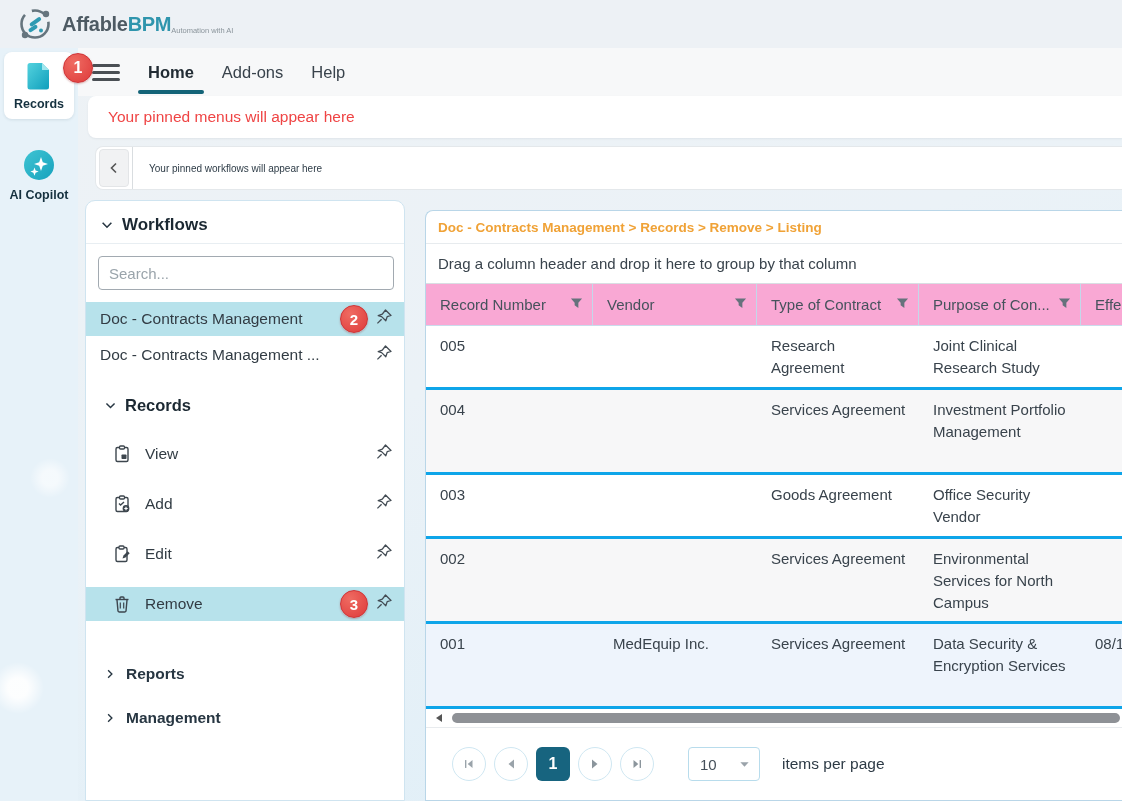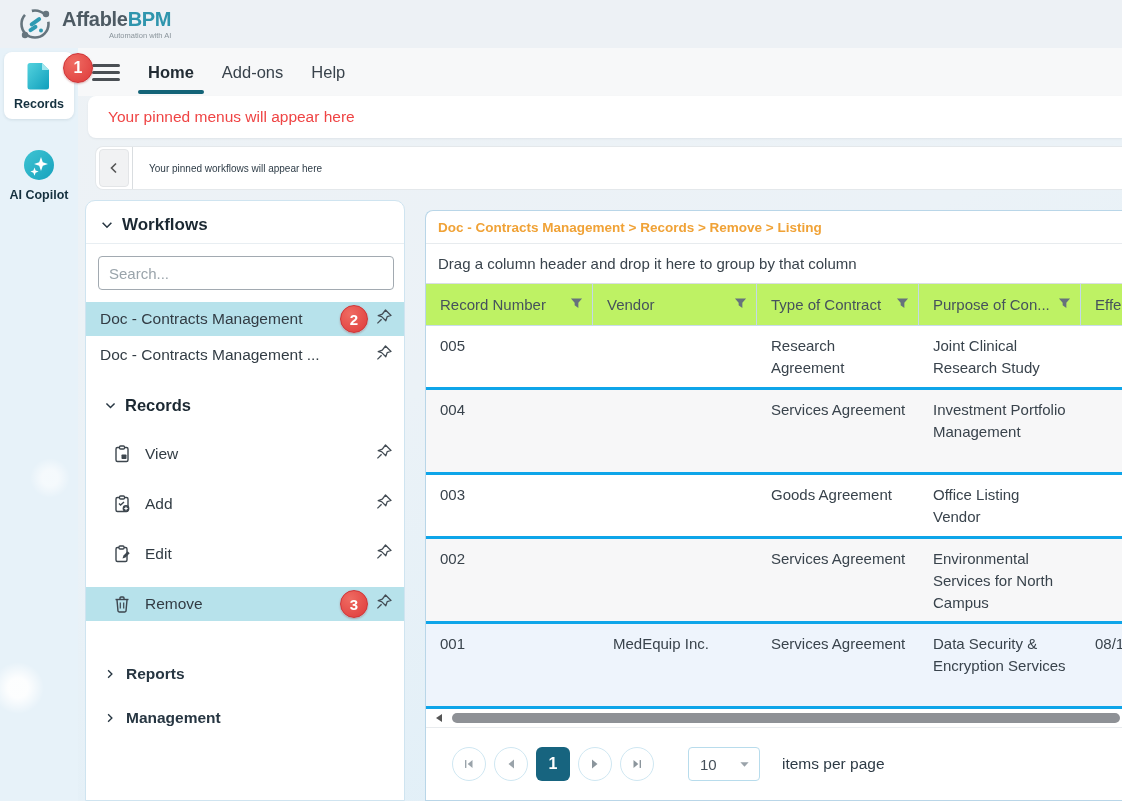--- a/index.html
+++ b/index.html
@@ -4,21 +4,21 @@
 <style>
   * { margin:0; padding:0; box-sizing:border-box; }
   html,body { width:1122px; height:801px; overflow:hidden; }
   body { font-family:"Liberation Sans", sans-serif; color:#333; }
   .app { position:relative; width:1122px; height:801px;
          background:linear-gradient(160deg,#eef2f5 0%,#ebf2f7 45%,#ddeef8 100%); overflow:hidden; }
 
   
   .topbar { position:absolute; left:0; top:0; width:1122px; height:48px; background:#edf1f5; display:flex; align-items:center; padding-left:16px; }
   .logo { display:flex; align-items:center; gap:8px; }
-  .logo-text { display:flex; flex-direction:column; line-height:1; }
+  .logo-text { display:flex; flex-direction:row; line-height:1; }
   .logo-name { font-size:20px; font-weight:bold; letter-spacing:-0.3px; }
   .logo-name .a { color:#4d5a63; } .logo-name .b { color:#2f95ad; }
   .logo-tag { font-size:7.5px; color:#8a949b; align-self:flex-end; margin-top:3px; }
 
   
   .rail { position:absolute; left:0; top:48px; width:78px; height:753px; background:#e7f2f9; }
   .rail::before { content:""; position:absolute; inset:0;
      background:radial-gradient(circle at 18px 640px, rgba(255,255,255,.9) 0 10px, rgba(255,255,255,0) 26px),
                 radial-gradient(circle at 50px 430px, rgba(255,255,255,.6) 0 8px, rgba(255,255,255,0) 20px); }
   .rail-item { position:relative; width:70px; margin:4px auto 0; border-radius:8px; display:flex; flex-direction:column; align-items:center; padding:6px 0 8px; cursor:pointer; }
@@ -62,21 +62,21 @@
   .mitem.sel { background:#b7e2eb; }
   .mitem .mico { flex:none; margin-right:13px; color:#3d464e; display:flex; }
   .mitem .lbl { flex:1; }
   .citem { display:flex; align-items:center; gap:10px; padding-left:18px; font-size:15.5px; font-weight:bold; color:#273642; cursor:pointer; margin-top:44px; }
   .citem + .citem { margin-top:26px; }
 
   
   .main { position:absolute; left:425px; top:210px; width:697px; height:591px; background:#fff; border:1px solid #b9d6e8; border-right:none; border-radius:8px 0 0 0; display:flex; flex-direction:column; overflow:hidden; }
   .crumb { height:33px; display:flex; align-items:center; padding-left:12px; font-size:13.5px; font-weight:bold; color:#f0a236; border-bottom:1px solid #e7ebee; flex:none; }
   .ghint { height:40px; display:flex; align-items:center; padding-left:12px; font-size:15px; color:#39434c; border-bottom:1px solid #d9dee3; flex:none; }
-  .thead { display:flex; height:42px; background:#bef264; border-bottom:1px solid #c9dcec; flex:none; }
+  .thead { display:flex; height:42px; background:#f9a8d4; border-bottom:1px solid #c9dcec; flex:none; }
   .th { display:flex; align-items:center; justify-content:space-between; padding:0 9px 0 14px; font-size:15px; color:#46525c; border-right:1px solid #c3d8ea; cursor:pointer; }
   .funnel { flex:none; color:#66727c; cursor:pointer; }
   .c0{width:167px;flex:none;} .c1{width:164px;flex:none;} .c2{width:162px;flex:none;} .c3{width:162px;flex:none;} .c4{width:170px;flex:none;}
   .tbody { flex:none; }
   .trow { display:flex; border-bottom:3px solid #0ea5e9; cursor:pointer;justify-content:space-between; }
   .td { padding:9px 10px 0 14px; font-size:15px; line-height:22px; color:#39434c; overflow:hidden; }
   .h64{height:64px;} .h85{height:85px;}
   .bg-w{background:#fff;} .bg-g{background:#f7f7f8;} .bg-b{background:#eef4fc;}
 
   .hscroll { height:18px; display:flex; align-items:center; padding:0 2px 0 8px; flex:none; background:#fff; }
@@ -351,21 +351,21 @@
         <div class="td c0">004</div>
         <div class="td c1"></div>
         <div class="td c2">Services Agreement</div>
         <div class="td c3">Investment Portfolio Management</div>
         <div class="td c4"></div>
       </div>
       <div class="trow h64 bg-w">
         <div class="td c0">003</div>
         <div class="td c1"></div>
         <div class="td c2">Goods Agreement</div>
-        <div class="td c3">Office Listing Vendor</div>
+        <div class="td c3">Office Security Vendor</div>
         <div class="td c4"></div>
       </div>
       <div class="trow h85 bg-g">
         <div class="td c0">002</div>
         <div class="td c1"></div>
         <div class="td c2">Services Agreement</div>
         <div class="td c3">Environmental Services for North Campus</div>
         <div class="td c4"></div>
       </div>
       <div class="trow h85 bg-b">

